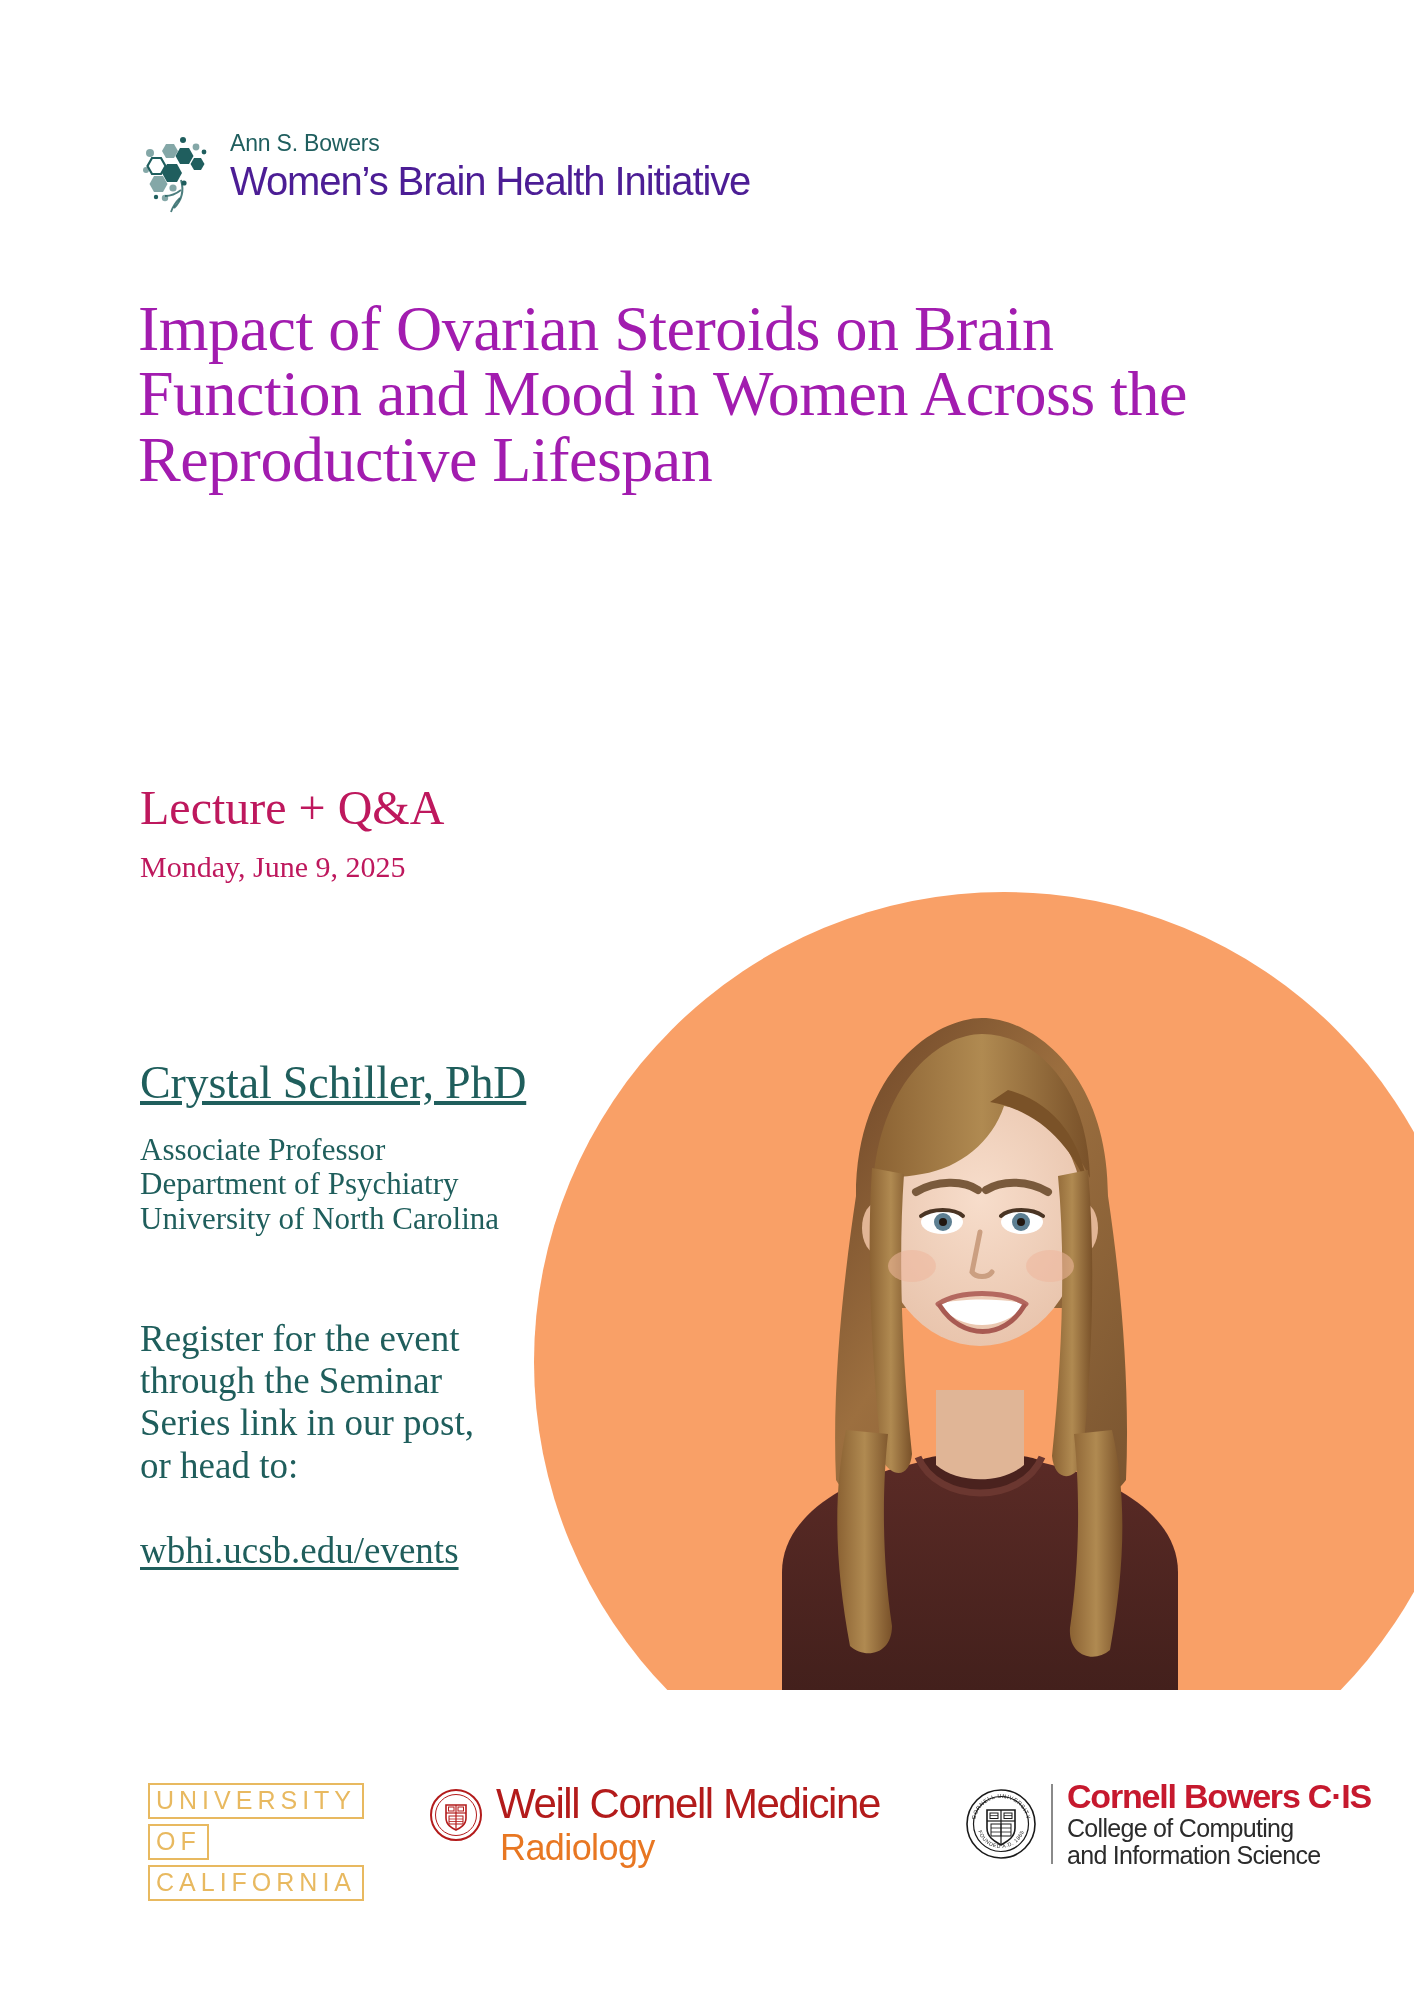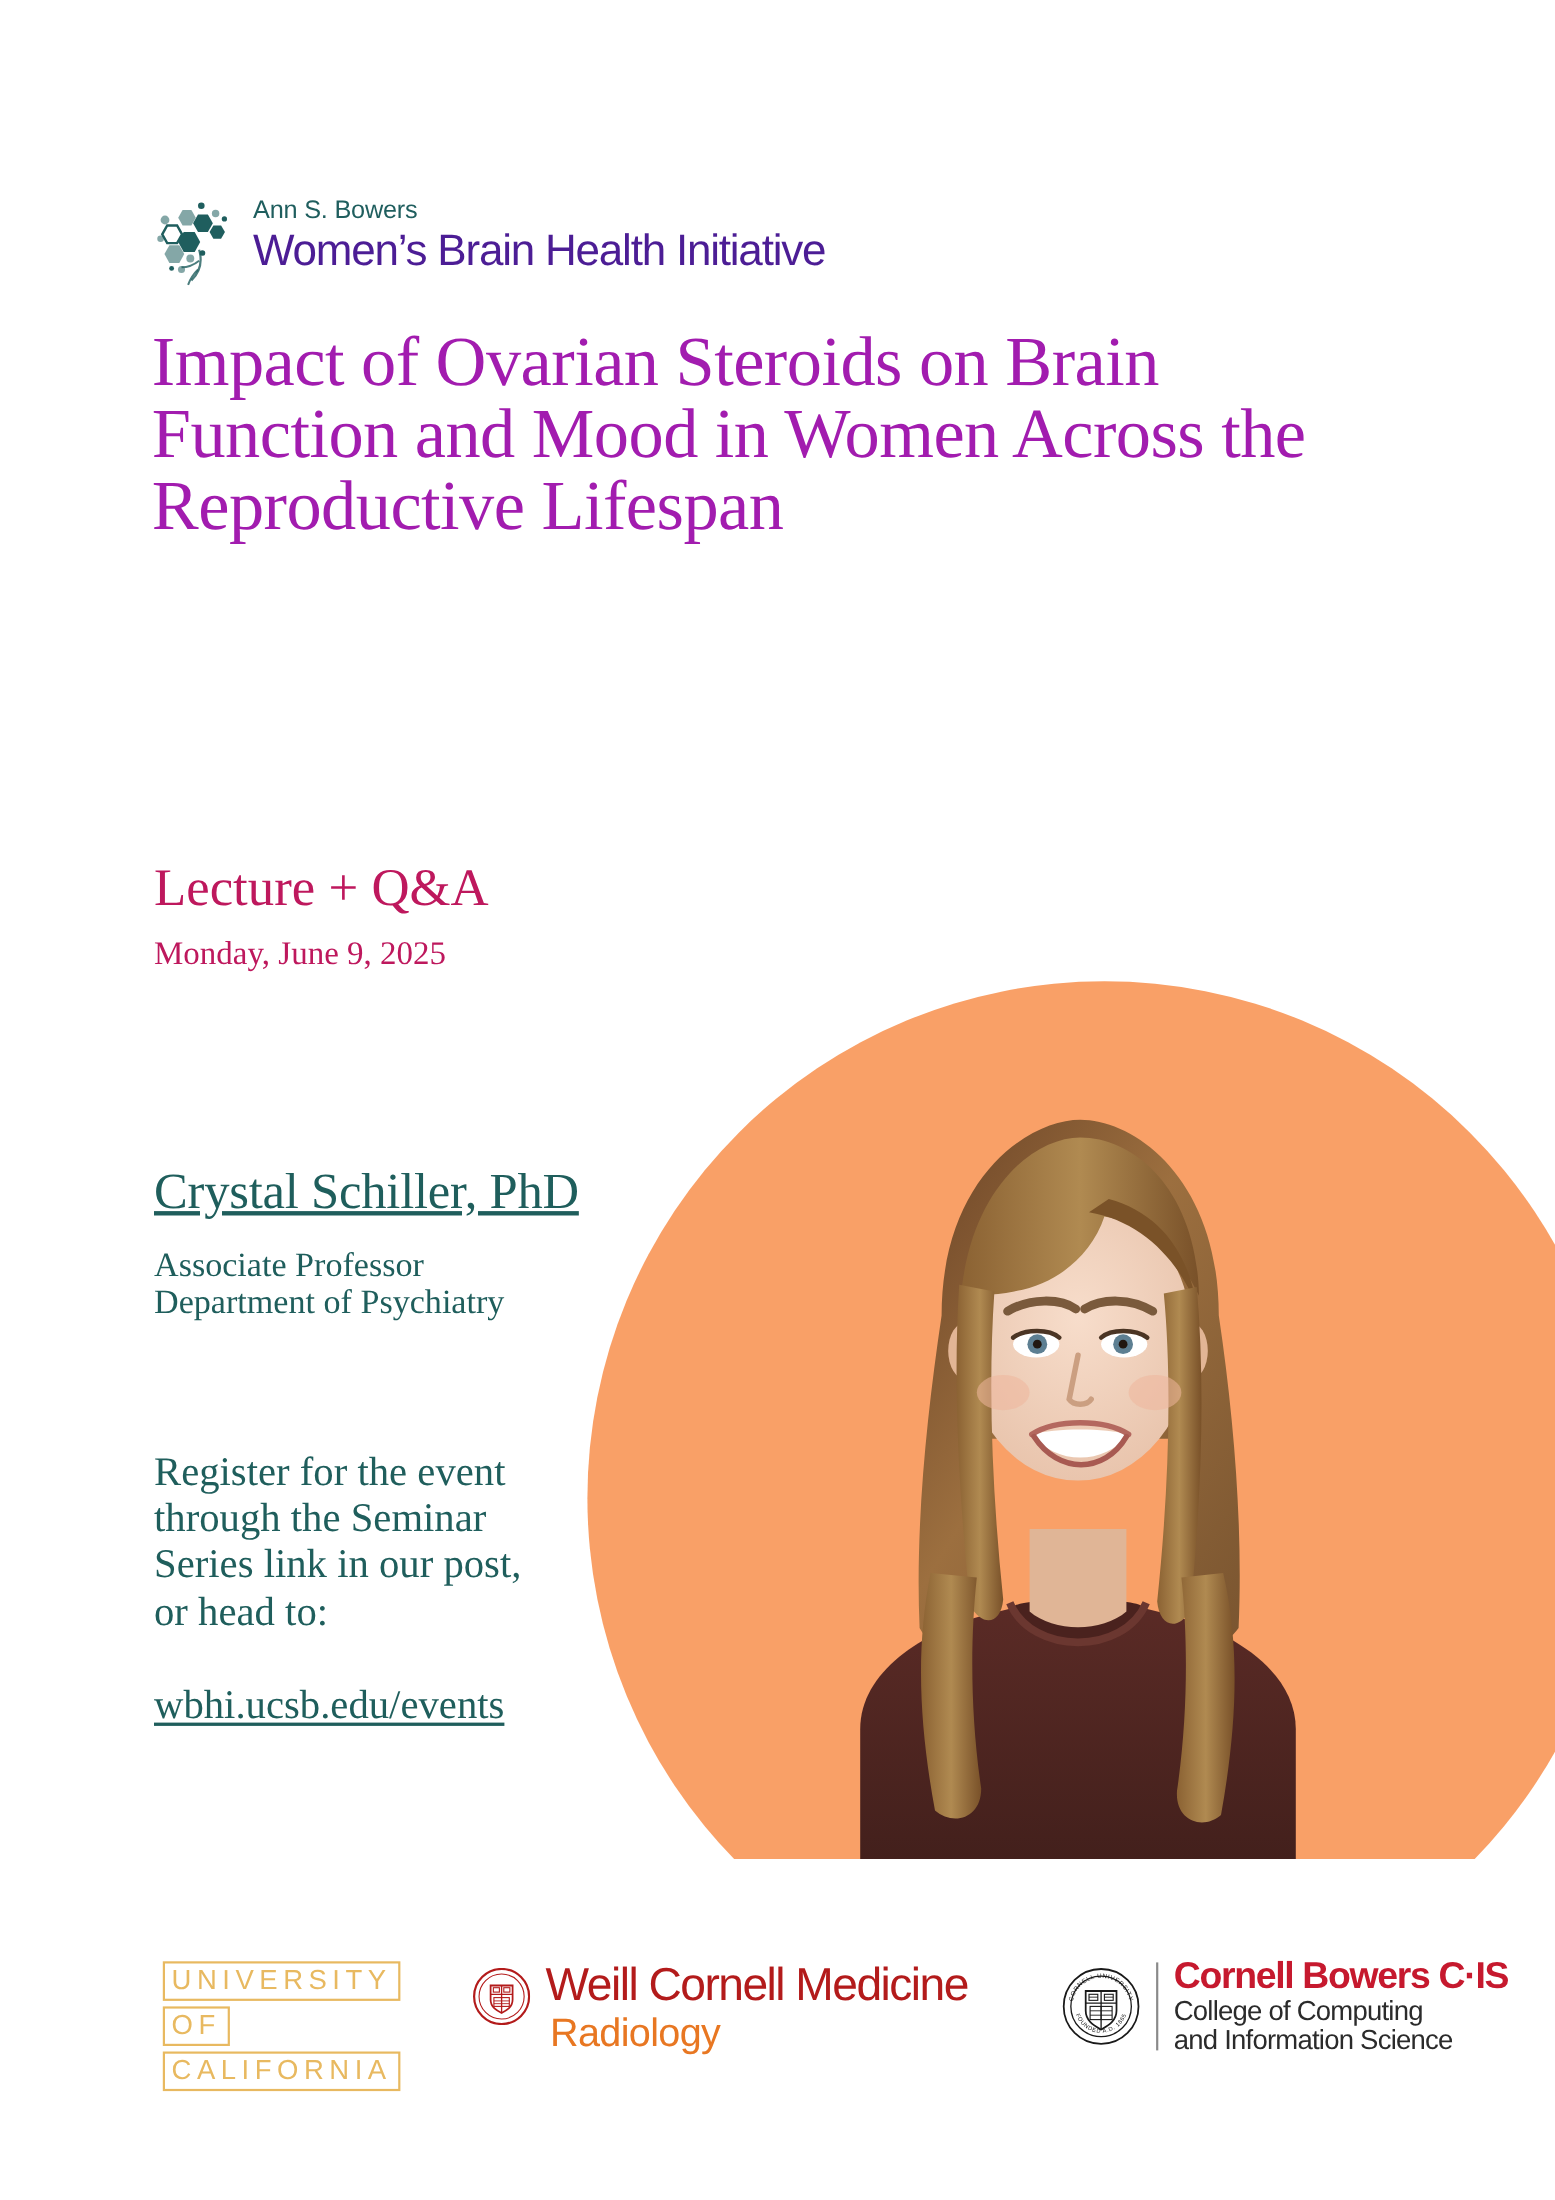--- a/index.html
+++ b/index.html
@@ -17,21 +17,20 @@
   }
 
   
   .brand {
     position: absolute;
     left: 140px;
     top: 132px;
     display: flex;
     align-items: flex-start;
     gap: 16px;
-    margin-top: 47px;
   }
   .brand-mark {
     width: 74px;
     height: 78px;
     flex: 0 0 auto;
     margin-top: 4px;
   }
   .brand-text {
     display: flex;
     flex-direction: column;
@@ -363,20 +362,21 @@
 
   <div class="lecture">
     <div class="lecture-heading">Lecture + Q&amp;A</div>
     <div class="lecture-date">Monday, June 9, 2025</div>
   </div>
 
   <div class="speaker">
     <div class="speaker-name">Crystal Schiller, PhD</div>
     <div class="speaker-aff">Associate Professor</div>
     <div class="speaker-aff">Department of Psychiatry</div>
+    <div class="speaker-aff">University of North Carolina</div>
   </div>
 
   <div class="register">
     <div class="register-text">Register for the event</div>
     <div class="register-text">through the Seminar</div>
     <div class="register-text">Series link in our post,</div>
     <div class="register-text">or head to:</div>
     <a class="register-link" href="#">wbhi.ucsb.edu/events</a>
   </div>
 

